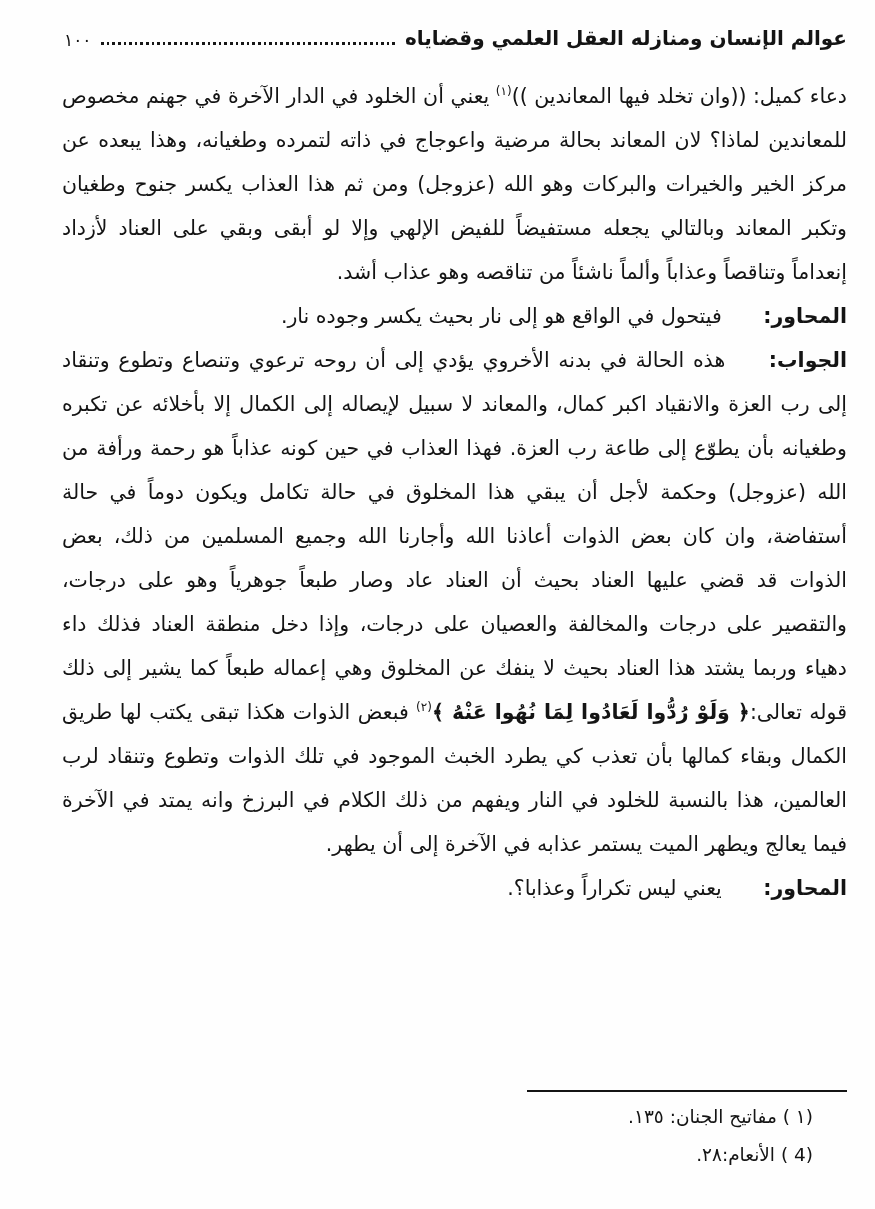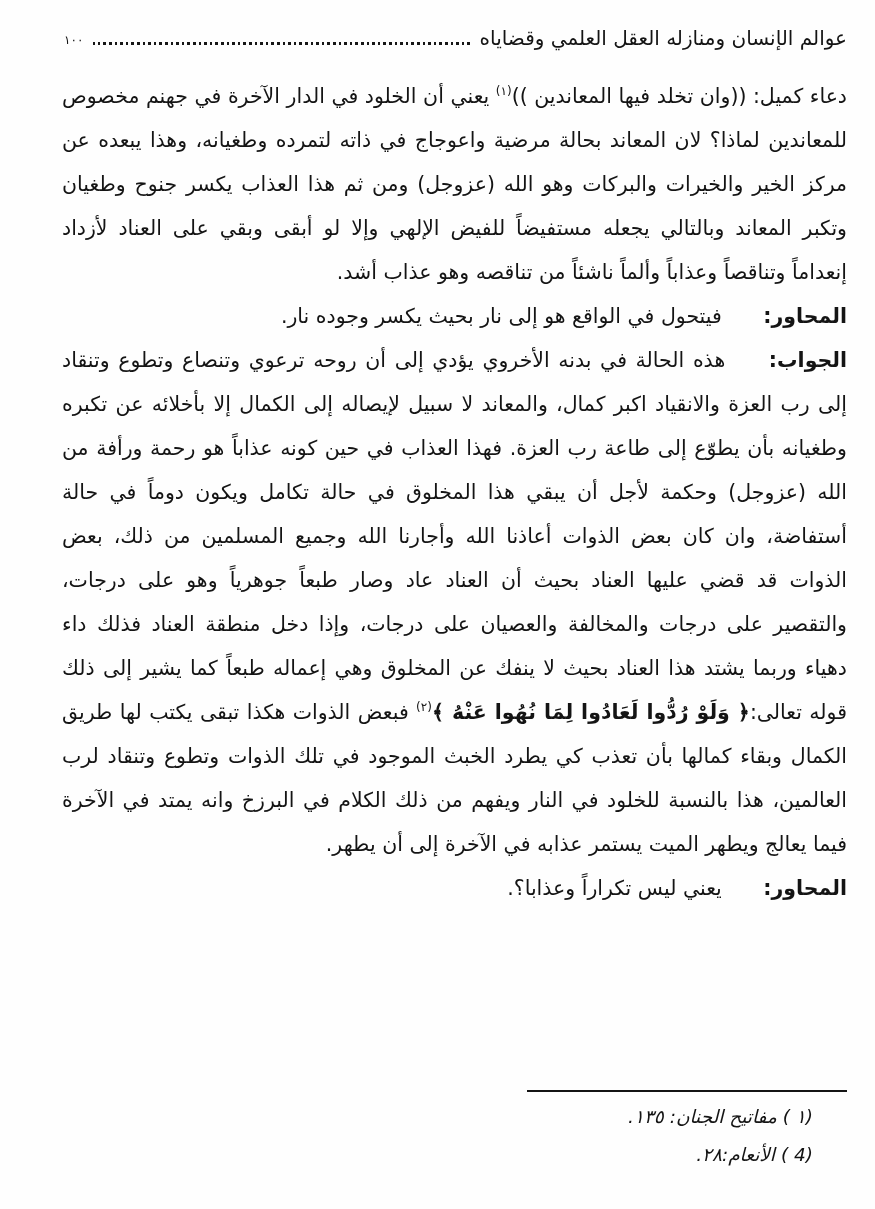--- a/index.html
+++ b/index.html
@@ -19,34 +19,34 @@
     box-sizing: border-box;
     overflow: hidden;
   }
   
   .header {
     display: flex;
     align-items: center;
     padding: 26px 28px 0 64px;
   }
   .running-title {
-    font-weight: normal;
+    font-weight: bold;
     font-size: 20px;
     white-space: nowrap;
     letter-spacing: 0.2px;
   }
   .leader {
     flex: 1 1 auto;
     height: 3px;
     margin: 0 10px;
     transform: translateY(5px);
     background-image: repeating-linear-gradient(to left, #161616 0 2.6px, transparent 2.6px 5.6px);
   }
   .pagenum {
-    font-size: 12px;
+    font-size: 17px;
     white-space: nowrap;
     transform: translateY(2px);
   }
   
   .bodytext {
     margin-top: 24px;
     padding: 0 28px 0 62px;
     font-size: 20.5px;
     line-height: 44px;
     text-align: justify;
@@ -70,21 +70,20 @@
     font-weight: normal;
   }
   
   .footnotes {
     position: absolute;
     top: 1090px;
     right: 28px;
     width: 520px;
     font-size: 18.5px;
     line-height: 38px;
-    font-style: italic;
   }
   .fn-rule {
     width: 320px;
     height: 0;
     border-top: 2.6px solid #141414;
     margin-left: auto;
     margin-right: 0;
     margin-bottom: 6px;
   }
   .fn {

